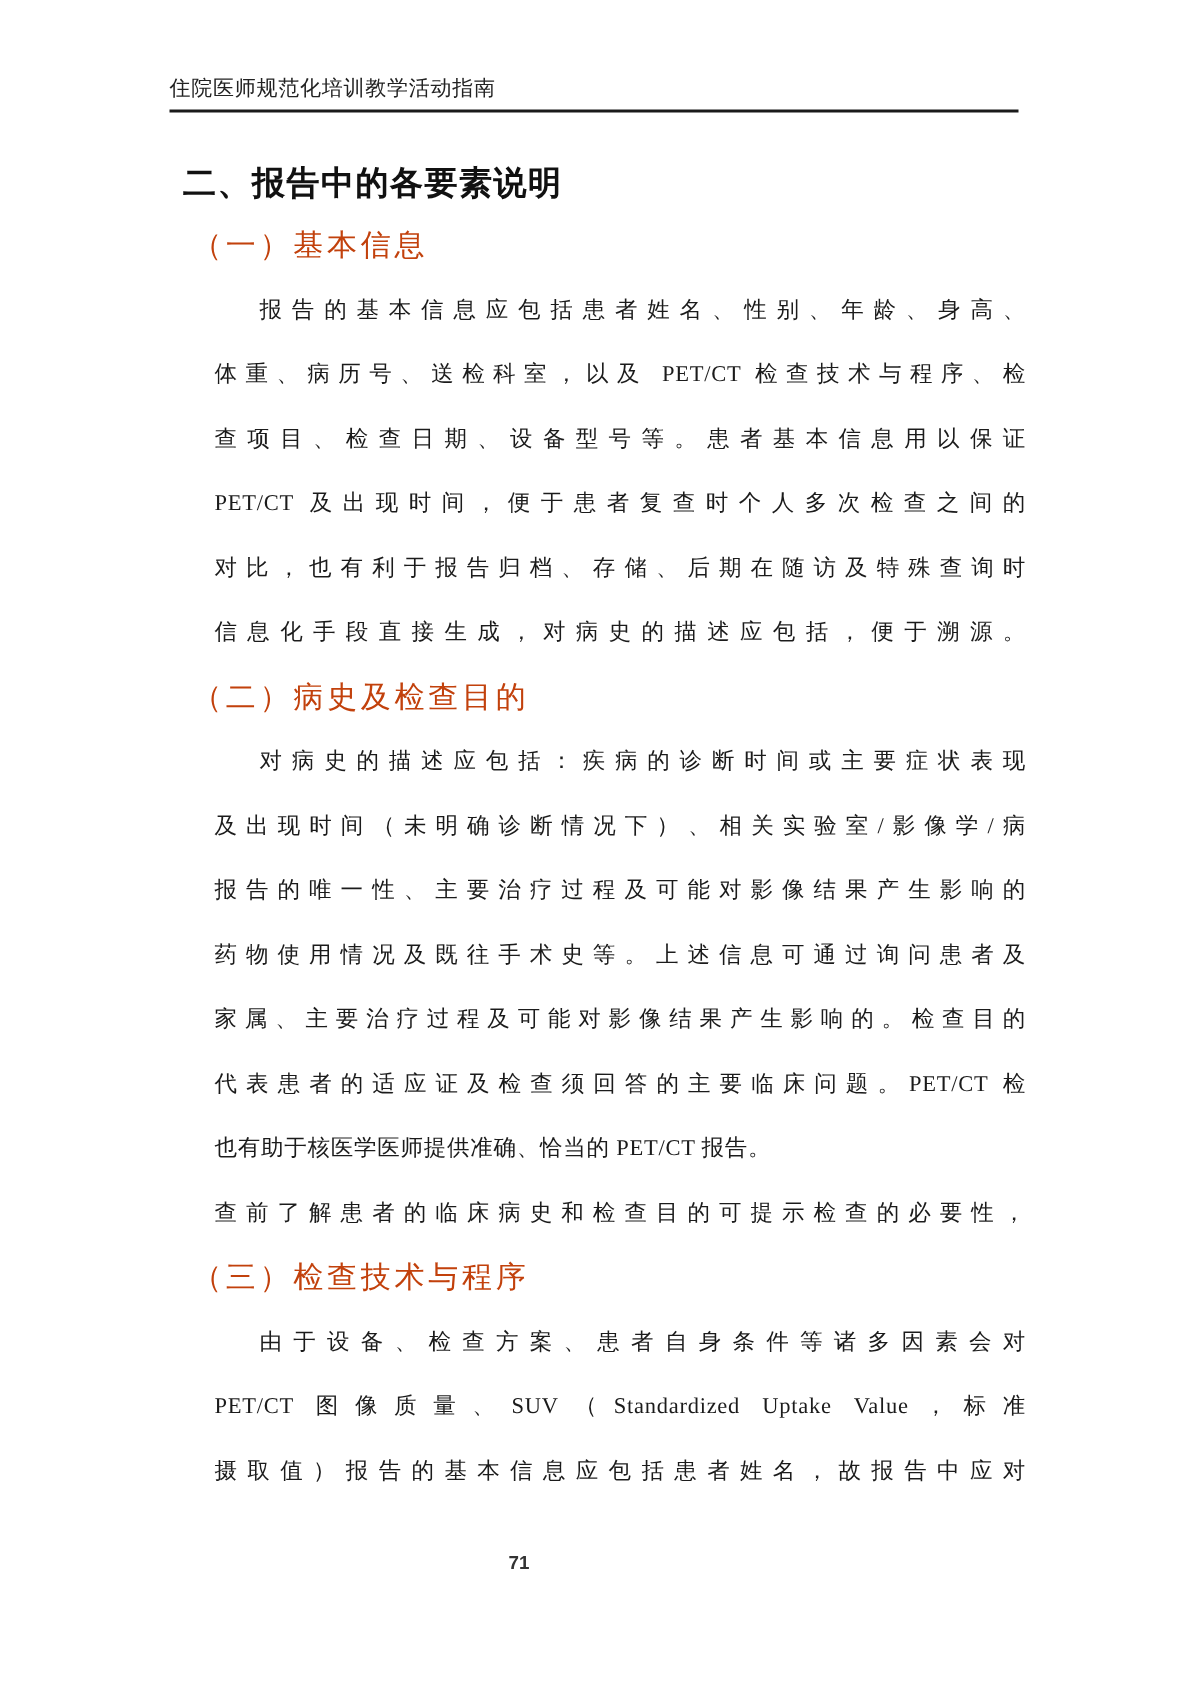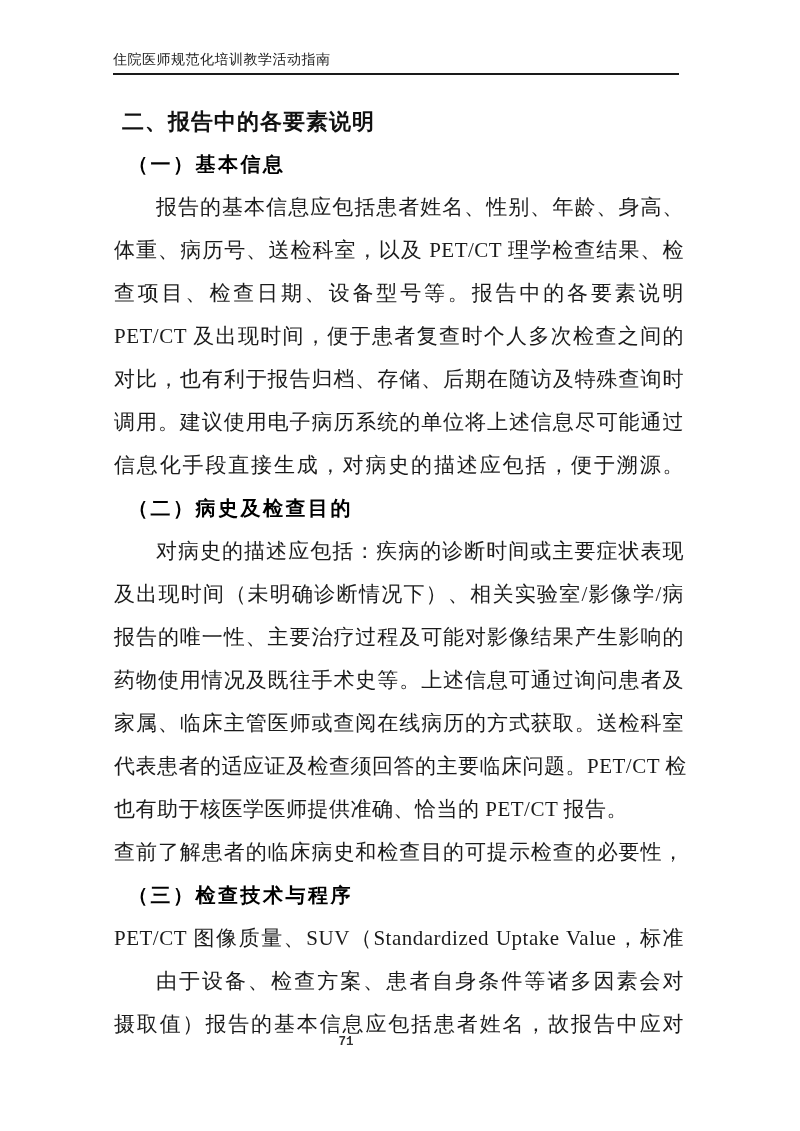--- a/index.html
+++ b/index.html
@@ -40,90 +40,90 @@
     font-family: Liberation Sans, sans-serif;
     font-weight: bold;
     font-size: 22px;
     letter-spacing: 1px;
     color: #111111;
     padding-left: 8px;
   }
   .section-heading {
     height: 43px;
     line-height: 43px;
-    font-weight: bold;
+    font-weight: normal;
     font-size: 20px;
     letter-spacing: 2.5px;
-    color: #000000;
+    color: #c2410c;
     padding-left: 14px;
   }
   .line {
     height: 43px;
     line-height: 43px;
-    font-size: 21px;
+    font-size: 15px;
     letter-spacing: 0.5px;
     text-align: justify;
     text-align-last: justify;
     text-justify: inter-character;
     white-space: nowrap;
+    margin-left: 29px;
   }
   .line.first {
     text-indent: 2em;
   }
   .line.last-left {
     text-align-last: left;
   }
   .page-number {
     position: absolute;
     left: 0;
     top: 1035px;
     width: 100%;
     text-align: center;
-    font-family: Liberation Mono, monospace;
+    font-family: Liberation Sans, sans-serif;
     font-size: 12.5px;
     font-weight: 600;
     color: #333333;
   }
 </style>
 </head>
 <body>
 
 <div class="page">
 
   <div class="page-header">住院医师规范化培训教学活动指南</div>
 
   <div class="content">
     <div class="doc-title">二、报告中的各要素说明</div>
 
     <div>
         <div class="section-heading">（一）基本信息</div>
         <div class="paragraph">
           <div class="line first">报告的基本信息应包括患者姓名、性别、年龄、身高、</div>
-          <div class="line">体重、病历号、送检科室，以及 PET/CT 理学检查结果、检</div>
-          <div class="line">查项目、检查日期、设备型号等。报告中的各要素说明</div>
+          <div class="line">体重、病历号、送检科室，以及 PET/CT 检查技术与程序、检</div>
+          <div class="line">查项目、检查日期、设备型号等。患者基本信息用以保证</div>
           <div class="line">PET/CT 及出现时间，便于患者复查时个人多次检查之间的</div>
           <div class="line">对比，也有利于报告归档、存储、后期在随访及特殊查询时</div>
-          <div class="line">调用。建议使用电子病历系统的单位将上述信息尽可能通过</div>
           <div class="line">信息化手段直接生成，对病史的描述应包括，便于溯源。</div>
         </div>
         <div class="section-heading">（二）病史及检查目的</div>
         <div class="paragraph">
           <div class="line first">对病史的描述应包括：疾病的诊断时间或主要症状表现</div>
           <div class="line">及出现时间（未明确诊断情况下）、相关实验室/影像学/病</div>
           <div class="line">报告的唯一性、主要治疗过程及可能对影像结果产生影响的</div>
           <div class="line">药物使用情况及既往手术史等。上述信息可通过询问患者及</div>
-          <div class="line">家属、临床主管医师或查阅在线病历的方式获取。送检科室</div>
+          <div class="line">家属、主要治疗过程及可能对影像结果产生影响的。检查目的</div>
           <div class="line">代表患者的适应证及检查须回答的主要临床问题。PET/CT 检</div>
           <div class="line last-left">也有助于核医学医师提供准确、恰当的 PET/CT 报告。</div>
           <div class="line">查前了解患者的临床病史和检查目的可提示检查的必要性，</div>
         </div>
         <div class="section-heading">（三）检查技术与程序</div>
         <div class="paragraph">
+          <div class="line first">由于设备、检查方案、患者自身条件等诸多因素会对</div>
           <div class="line">PET/CT 图像质量、SUV（Standardized Uptake Value，标准</div>
-          <div class="line first">由于设备、检查方案、患者自身条件等诸多因素会对</div>
           <div class="line">摄取值）报告的基本信息应包括患者姓名，故报告中应对</div>
         </div>
       </div>
   </div>
 
   <div class="page-number">71</div>
 
 </div>
 
 </body></html>

